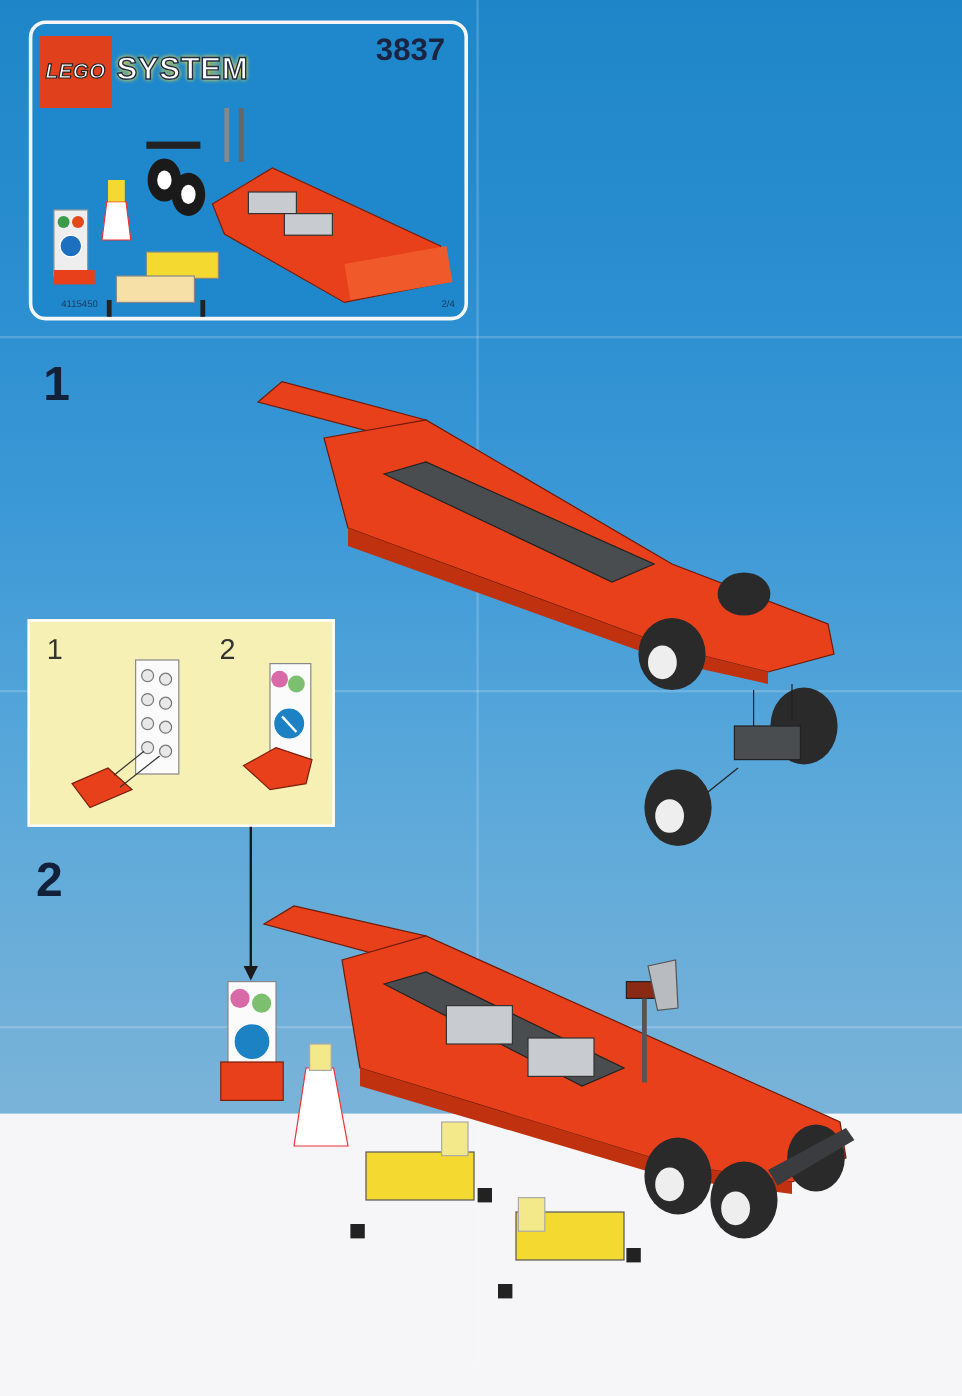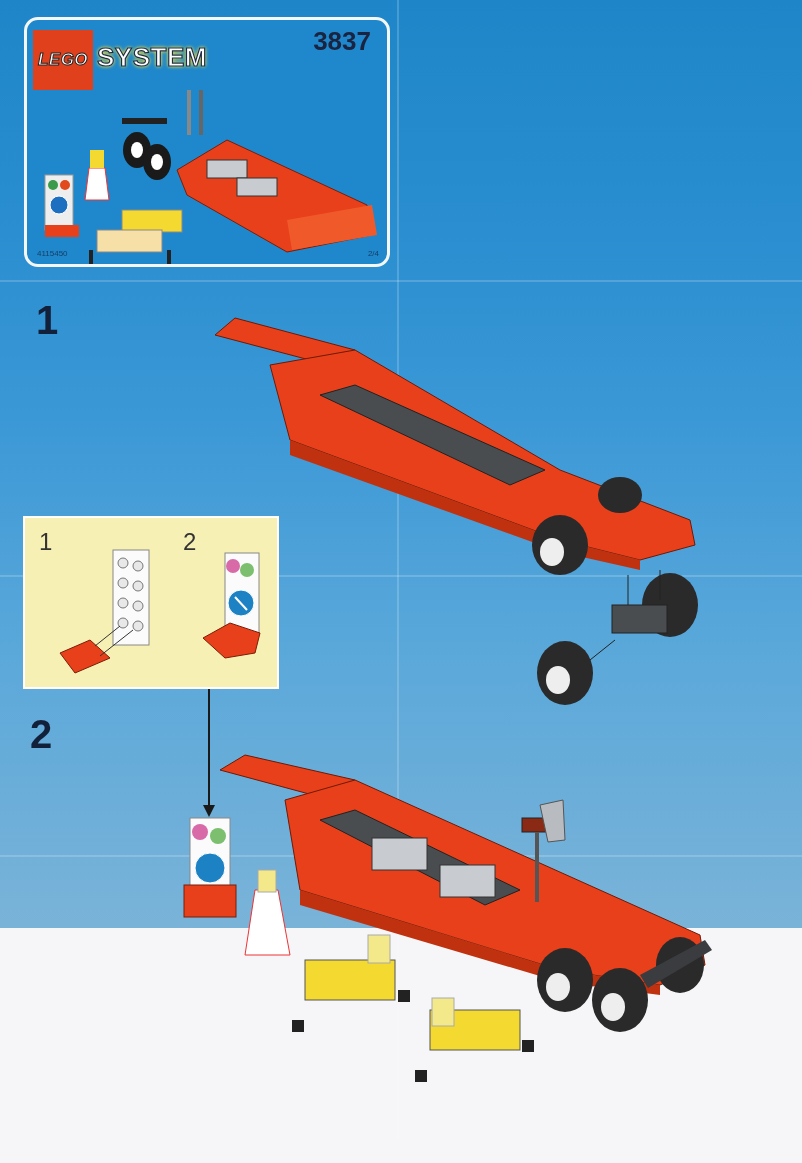--- a/index.html
+++ b/index.html
@@ -6,21 +6,21 @@
   body{width:802px;height:1163px;background:#f6f6f8;position:relative;overflow:hidden;font-family:"Liberation Sans",sans-serif;}
   .sheet{position:absolute;left:0;top:0;width:802px;height:928px;
     background:linear-gradient(180deg,#1e86c8 0%,#2a8ed0 25%,#3b98d6 45%,#5aa8da 70%,#7ab3d8 100%);}
   .fold-v{position:absolute;left:397px;top:0;width:2px;height:1138px;background:rgba(255,255,255,0.18);}
   .fold-h{position:absolute;left:0;width:802px;height:2px;background:rgba(255,255,255,0.18);}
   .cover{position:absolute;left:24px;top:17px;width:366px;height:250px;border:3px solid #f4f6f8;border-radius:14px;background:#1f88cc;box-sizing:border-box;}
   .logo{position:absolute;left:6px;top:10px;width:60px;height:60px;background:#e0401c;display:flex;align-items:center;justify-content:center;}
   .logo span{color:#fff;font-weight:bold;font-style:italic;font-size:17px;-webkit-text-stroke:1px #222;letter-spacing:0.5px;}
   .system{position:absolute;left:70px;top:22px;font-size:26px;font-weight:bold;color:#fff;-webkit-text-stroke:1.2px #1c2b48;letter-spacing:0.5px;text-shadow:0 0 3px #f3e23a,0 0 4px #f3e23a;}
   .setno{position:absolute;right:16px;top:6px;font-size:26px;font-weight:bold;color:#1a2440;}
-  .partno{position:absolute;left:10px;bottom:6px;font-size:8px;color:#163e66;}
+  .partno{position:absolute;left:24px;bottom:6px;font-size:8px;color:#163e66;}
   .pg{position:absolute;right:8px;bottom:6px;font-size:8px;color:#163e66;margin-top:40px;}
   .step-num{position:absolute;font-size:40px;font-weight:bold;color:#13203a;}
   .inset{position:absolute;left:23px;top:516px;width:256px;height:173px;background:#f7f0b4;border:2px solid #ffffff;box-sizing:border-box;}
   .inset .sub{position:absolute;font-size:24px;color:#333;}
   .arrow-line{position:absolute;left:208px;top:689px;width:1.5px;height:118px;background:#1a1a1a;}
   .arrow-head{position:absolute;left:203px;top:805px;width:0;height:0;border-left:6px solid transparent;border-right:6px solid transparent;border-top:12px solid #1a1a1a;}
   svg{position:absolute;overflow:visible;}
 </style>
 </head>
 <body>

